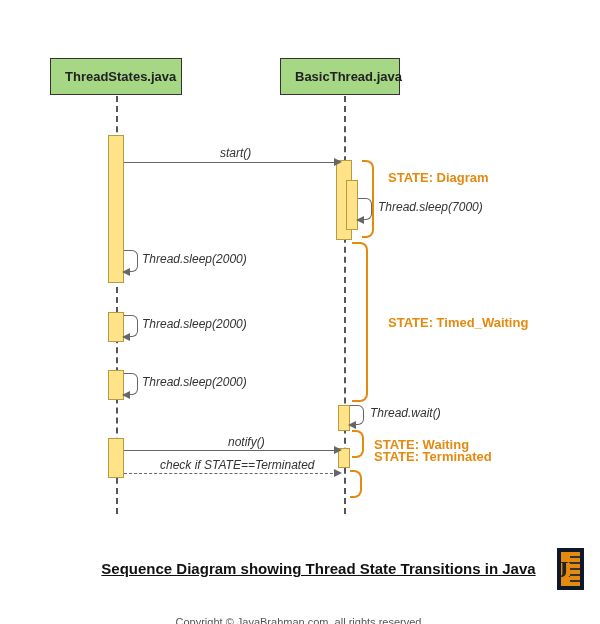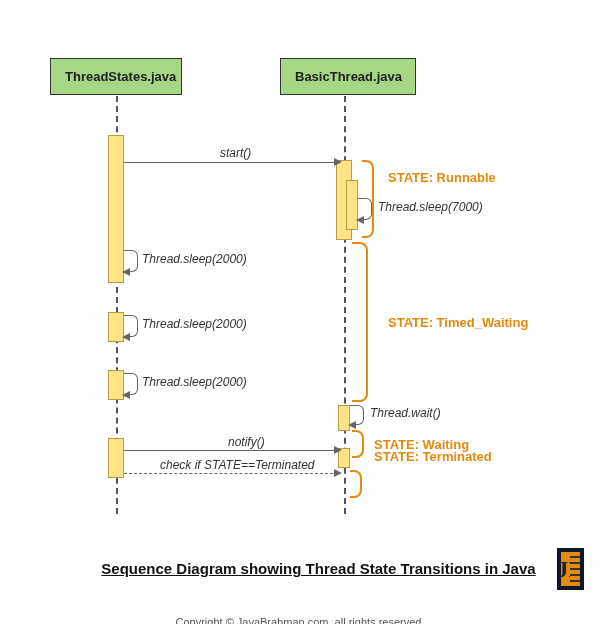--- a/index.html
+++ b/index.html
@@ -120,21 +120,21 @@
     bottom: 0;
     width: 10px;
     background: repeating-linear-gradient(#e48a0f 0 4px, #333 4px 6px);
   }
 </style>
 </head>
 <body>
 
 <div class="lifeline-box" style="left:50px; top:58px; width:132px;text-align:right;">ThreadStates.java</div>
 
-<div class="lifeline-box" style="left:280px; top:58px; width:136px;">BasicThread.java</div>
+<div class="lifeline-box" style="left:280px; top:58px; width:120px;">BasicThread.java</div>
 
 <div class="lifeline-dash" style="left:116px; top:96px; height:418px;"></div>
 <div class="lifeline-dash" style="left:344px; top:96px; height:418px;"></div>
 
 <div class="activation" style="left:116px; top:135px; height:148px;"></div>
 <div class="activation" style="left:116px; top:312px; height:30px;"></div>
 <div class="activation" style="left:116px; top:370px; height:30px;"></div>
 <div class="activation" style="left:116px; top:438px; height:40px;"></div>
 
 <div class="activation" style="left:344px; top:160px; height:80px;"></div>
@@ -168,21 +168,21 @@
 
 <div class="msg-line" style="left:124px; top:450px; width:214px;"></div>
 <div class="arrow-head right" style="left:334px; top:446px;"></div>
 <div class="msg-label" style="left:228px; top:435px;">notify()</div>
 
 <div class="msg-line" style="left:124px; top:473px; width:214px; border-top-style: dashed;"></div>
 <div class="arrow-head right" style="left:334px; top:469px;"></div>
 <div class="msg-label" style="left:160px; top:458px;">check if STATE==Terminated</div>
 
 <div class="state-brace" style="left:362px; top:160px; width:12px; height:78px;"></div>
-<div class="state-label" style="left:388px; top:170px;">STATE: Runnable</div>
+<div class="state-label" style="left:388px; top:170px;">STATE: Diagram</div>
 
 <div class="state-brace" style="left:352px; top:242px; width:16px; height:160px;"></div>
 <div class="state-label" style="left:388px; top:315px;">STATE: Timed_Waiting</div>
 
 <div class="state-brace" style="left:352px; top:430px; width:12px; height:28px;"></div>
 <div class="state-label" style="left:374px; top:437px;">STATE: Waiting</div>
 
 <div class="state-brace" style="left:350px; top:470px; width:12px; height:28px;"></div>
 <div class="state-label" style="left:374px; top:449px;">STATE: Terminated</div>
 

